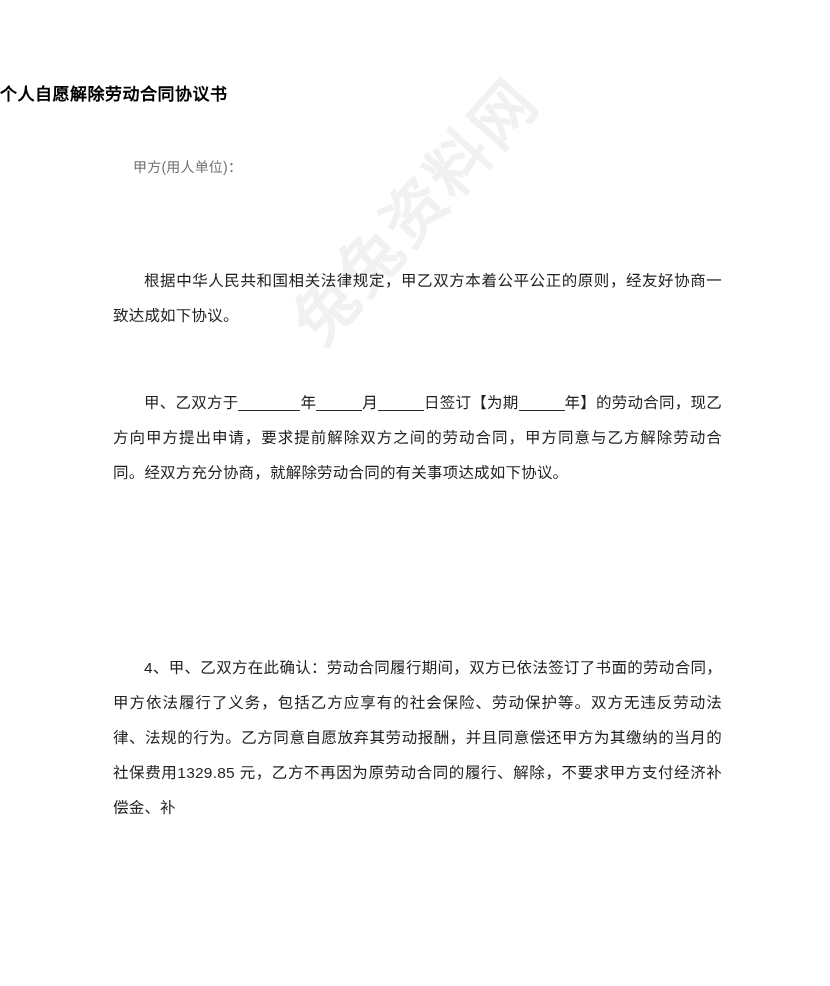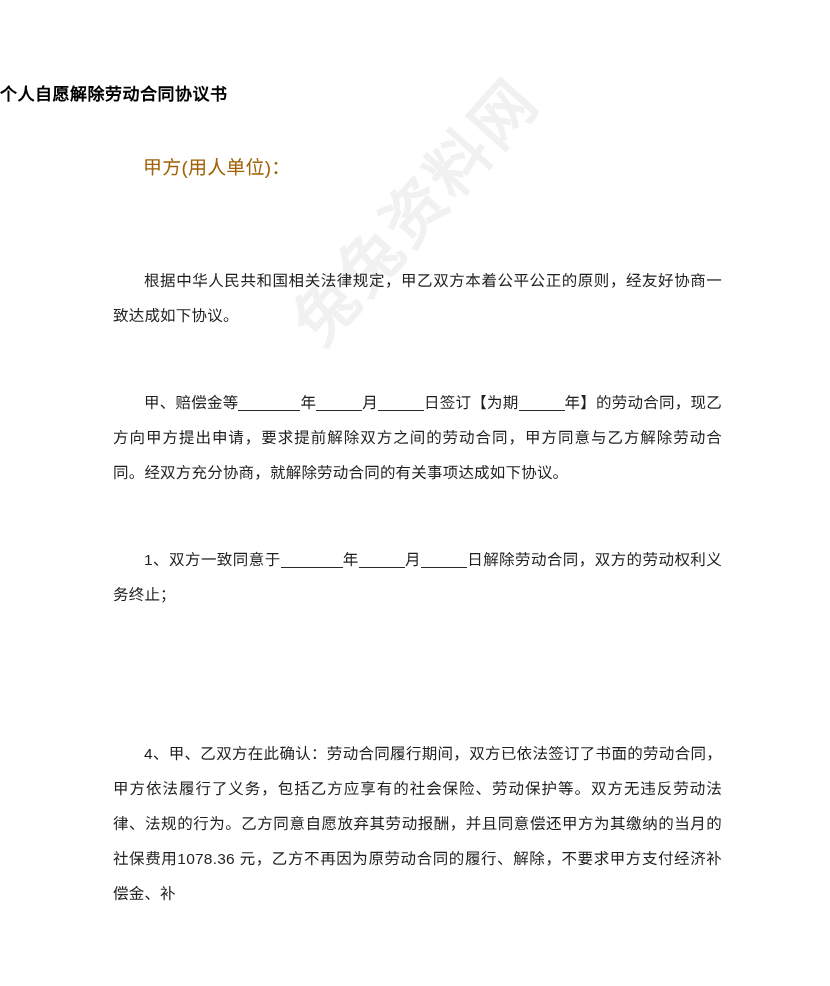--- a/index.html
+++ b/index.html
@@ -94,25 +94,25 @@
     border-bottom: 1px solid #2a2a2a;
     vertical-align: -3px;
     height: 14px;
   }
   .blank-sm   { width: 46px; }
   .blank-md   { width: 62px; }
   .blank-name { width: 116px; margin-left: 6px; margin-right: 2px; }
   .blank-id   { width: 212px; margin-left: 6px; }
 
   .party-row {
-    font-size: 19px;
+    font-size: 14px;
     line-height: 35px;
     text-indent: 2em;
     letter-spacing: 0.2px;
-    color: #a16207;
+    color: #737373;
   }
   .party-spacer { display: inline-block; width: 34px; }
 
   .amount { white-space: nowrap; }
 </style>
 </head>
 <body>
 
 <div class="page">
 
@@ -134,31 +134,30 @@
 
       <div class="gap-s"></div>
 
 
       <div class="gap-m"></div>
 
       <p class="para indent">根据中华人民共和国相关法律规定，甲乙双方本着公平公正的原则，经友好协商一致达成如下协议。</p>
 
       <div class="gap-m"></div>
 
-      <p class="para indent"><span>甲、赔偿金等</span><span class="blank blank-md"></span><span>年</span><span class="blank blank-sm"></span><span>月</span><span class="blank blank-sm"></span><span>日签订【为期</span><span class="blank blank-sm"></span><span>年】的劳动合同，现乙方向甲方提出申请，要求提前解除双方之间的劳动合同，甲方同意与乙方解除劳动合同。经双方充分协商，就解除劳动合同的有关事项达成如下协议。</span></p>
-
-      <div class="gap-m"></div>
-
-      <p class="para indent"><span>1、</span><span>双方一致同意于</span><span class="blank blank-md"></span><span>年</span><span class="blank blank-sm"></span><span>月</span><span class="blank blank-sm"></span><span>日解除劳动合同，双方的劳动权利义务终止；</span></p>
+      <p class="para indent"><span>甲、乙双方于</span><span class="blank blank-md"></span><span>年</span><span class="blank blank-sm"></span><span>月</span><span class="blank blank-sm"></span><span>日签订【为期</span><span class="blank blank-sm"></span><span>年】的劳动合同，现乙方向甲方提出申请，要求提前解除双方之间的劳动合同，甲方同意与乙方解除劳动合同。经双方充分协商，就解除劳动合同的有关事项达成如下协议。</span></p>
 
       <div class="gap-m"></div>
 
 
       <div class="gap-m"></div>
 
 
       <div class="gap-m"></div>
 
-      <p class="para indent"><span>4、</span><span>甲、乙双方在此确认：劳动合同履行期间，双方已依法签订了书面的劳动合同，甲方依法履行了义务，包括乙方应享有的社会保险、劳动保护等。双方无违反劳动法律、法规的行为。乙方同意自愿放弃其劳动报酬，并且同意偿还甲方为其缴纳的当月的社保费用</span><span class="amount">1078.36 元</span><span>，乙方不再因为原劳动合同的履行、解除，不要求甲方支付经济补偿金、补</span></p>
+
+      <div class="gap-m"></div>
+
+      <p class="para indent"><span>4、</span><span>甲、乙双方在此确认：劳动合同履行期间，双方已依法签订了书面的劳动合同，甲方依法履行了义务，包括乙方应享有的社会保险、劳动保护等。双方无违反劳动法律、法规的行为。乙方同意自愿放弃其劳动报酬，并且同意偿还甲方为其缴纳的当月的社保费用</span><span class="amount">1329.85 元</span><span>，乙方不再因为原劳动合同的履行、解除，不要求甲方支付经济补偿金、补</span></p>
 
     </div>
   </div>
 </div>
 
 </body></html>

